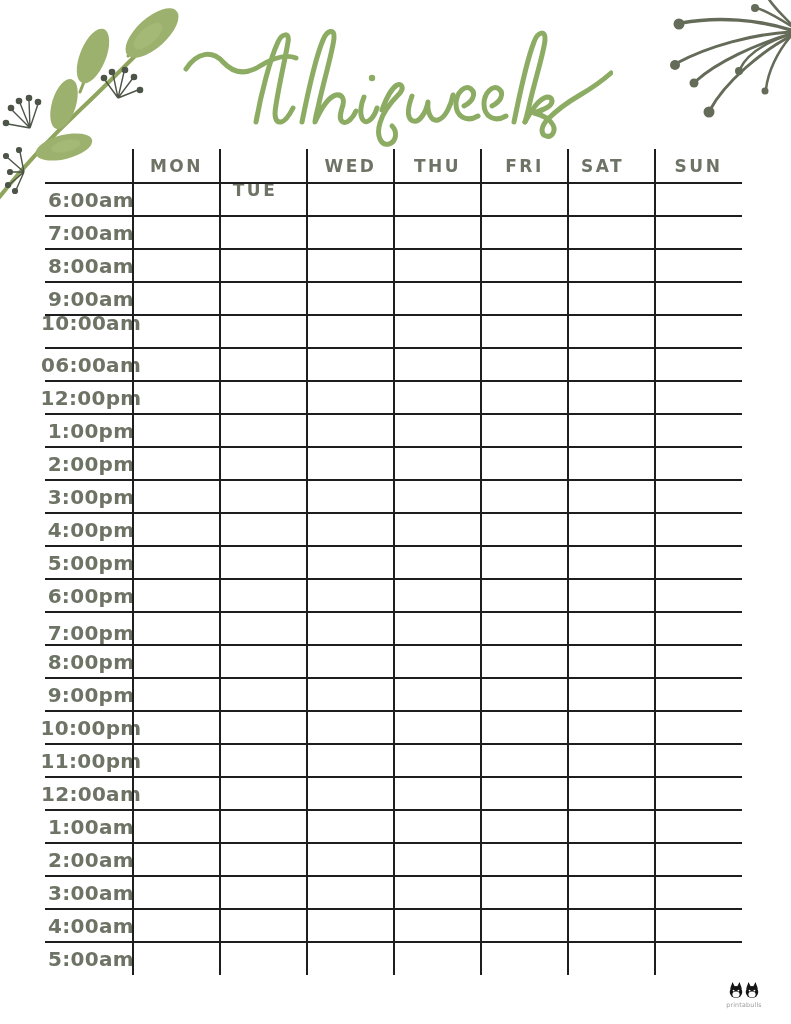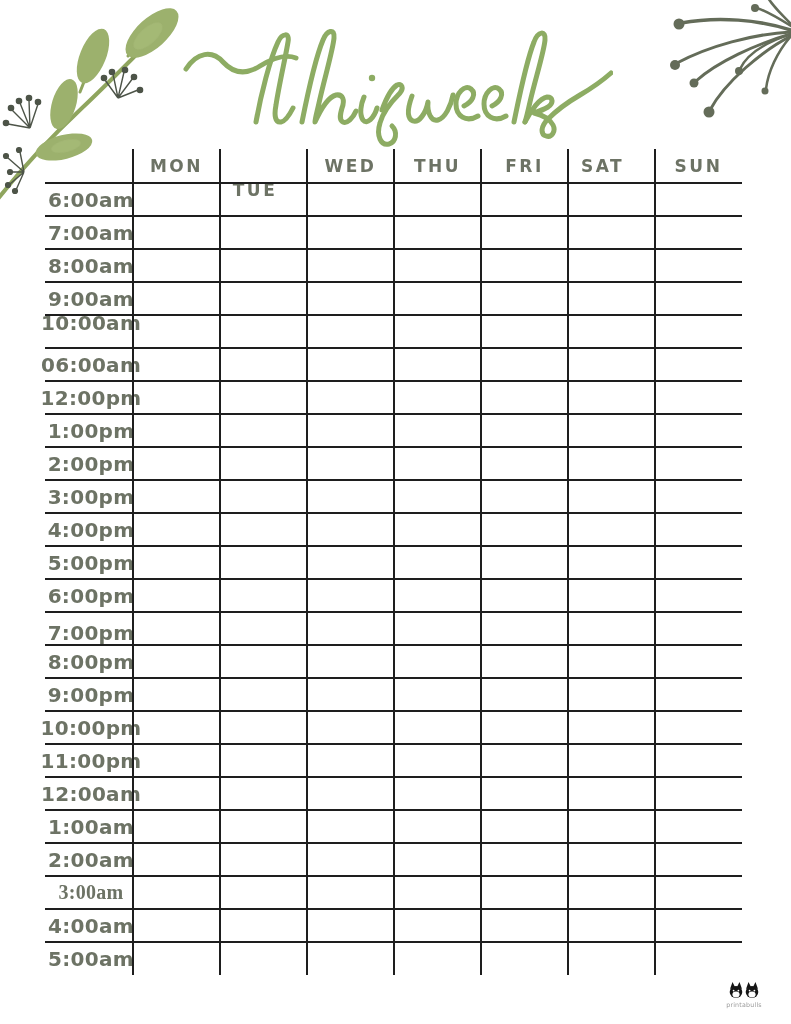--- a/index.html
+++ b/index.html
@@ -134,21 +134,21 @@
       <div class="time-label" style="left: 45px; top: 546px; width: 88px; height: 33px;">5:00pm</div>
       <div class="time-label" style="left: 45px; top: 579px; width: 88px; height: 33px;">6:00pm</div>
       <div class="time-label" style="left: 45px; top: 612px; width: 88px; height: 42px;">7:00pm</div>
       <div class="time-label" style="left: 45px; top: 645px; width: 88px; height: 33px;">8:00pm</div>
       <div class="time-label" style="left: 45px; top: 678px; width: 88px; height: 33px;">9:00pm</div>
       <div class="time-label" style="left: 45px; top: 711px; width: 88px; height: 33px;">10:00pm</div>
       <div class="time-label" style="left: 45px; top: 744px; width: 88px; height: 33px;">11:00pm</div>
       <div class="time-label" style="left: 45px; top: 777px; width: 88px; height: 33px;">12:00am</div>
       <div class="time-label" style="left: 45px; top: 810px; width: 88px; height: 33px;">1:00am</div>
       <div class="time-label" style="left: 45px; top: 843px; width: 88px; height: 33px;">2:00am</div>
-      <div class="time-label" style="left: 45px; top: 876px; width: 88px; height: 33px; font-family: Liberation Serif, serif;">3:00am</div>
+      <div class="time-label" style="left: 45px; top: 876px; width: 88px; height: 33px;">3:00am</div>
       <div class="time-label" style="left: 45px; top: 909px; width: 88px; height: 33px;">4:00am</div>
       <div class="time-label" style="left: 45px; top: 942px; width: 88px; height: 33px;">5:00am</div>
       <div class="cell" style="left: 133px; top: 183px; width: 87px; height: 33px;"></div>
       <div class="cell" style="left: 220px; top: 183px; width: 87px; height: 33px;"></div>
       <div class="cell" style="left: 307px; top: 183px; width: 87px; height: 33px;"></div>
       <div class="cell" style="left: 394px; top: 183px; width: 87px; height: 33px;"></div>
       <div class="cell" style="left: 481px; top: 183px; width: 87px; height: 33px;"></div>
       <div class="cell" style="left: 568px; top: 183px; width: 87px; height: 33px;"></div>
       <div class="cell" style="left: 655px; top: 183px; width: 87px; height: 33px;"></div>
       <div class="cell" style="left: 133px; top: 216px; width: 87px; height: 33px;"></div>

